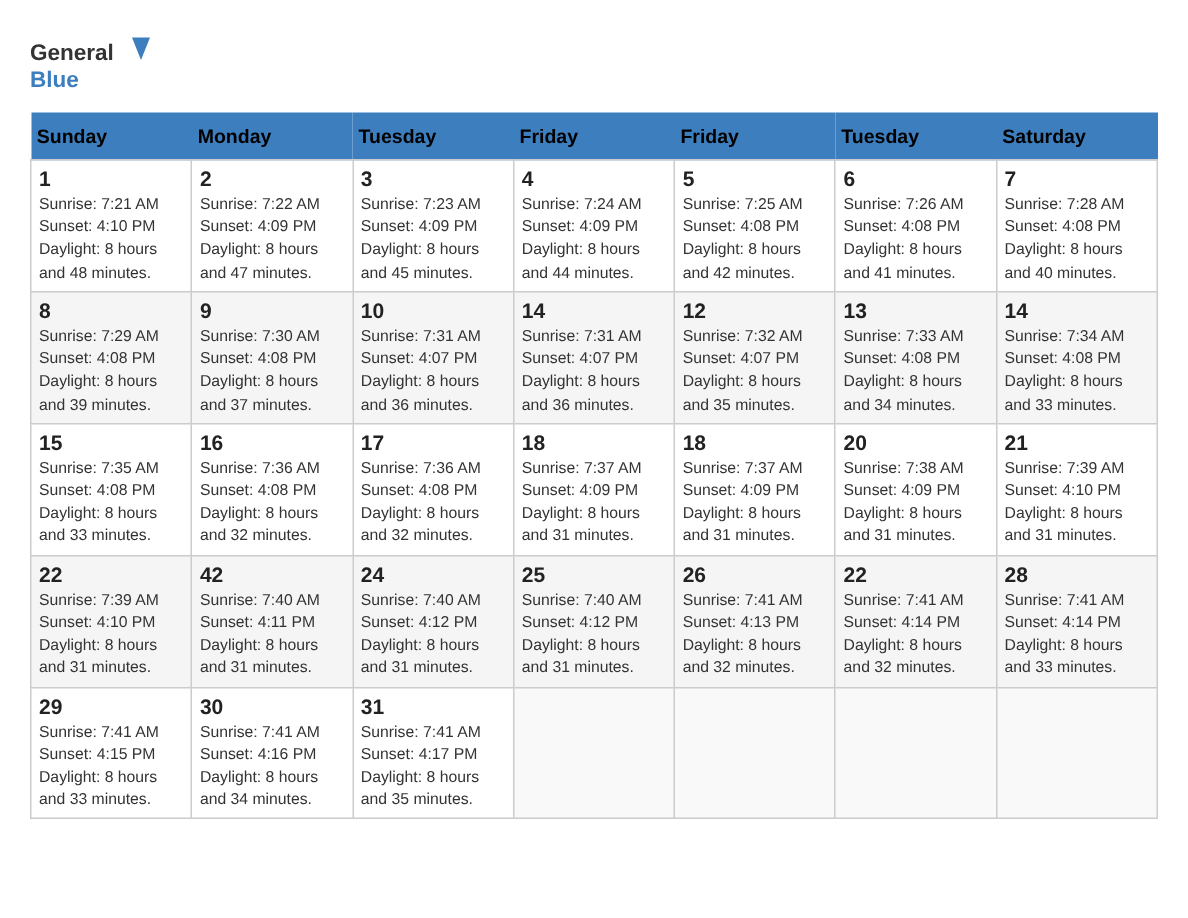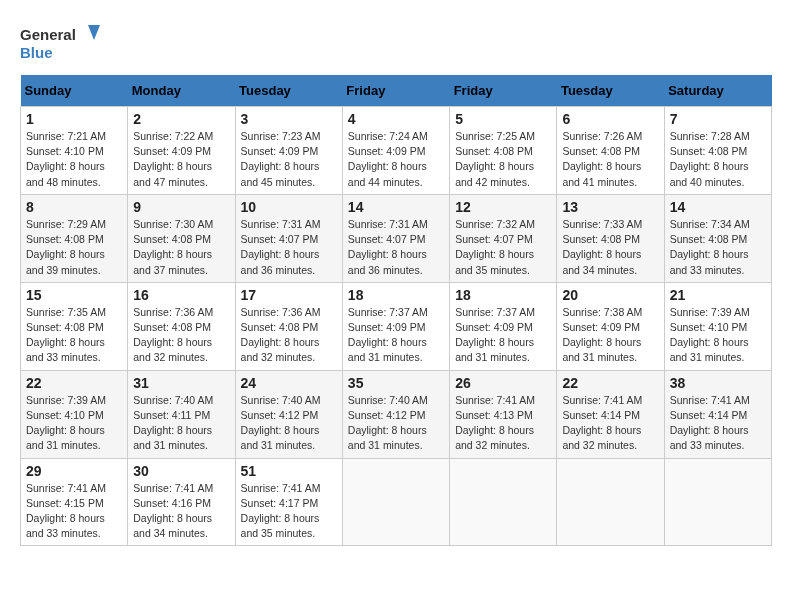--- a/index.html
+++ b/index.html
@@ -281,37 +281,37 @@
       <tr>
         <td>
           <span class="day-num">22</span>
           <div class="day-info">
             Sunrise: 7:39 AM<br>
             Sunset: 4:10 PM<br>
             Daylight: 8 hours and 31 minutes.
           </div>
         </td>
         <td>
-          <span class="day-num">31</span>
+          <span class="day-num">42</span>
           <div class="day-info">
             Sunrise: 7:40 AM<br>
             Sunset: 4:11 PM<br>
             Daylight: 8 hours and 31 minutes.
           </div>
         </td>
         <td>
           <span class="day-num">24</span>
           <div class="day-info">
             Sunrise: 7:40 AM<br>
             Sunset: 4:12 PM<br>
             Daylight: 8 hours and 31 minutes.
           </div>
         </td>
         <td>
-          <span class="day-num">35</span>
+          <span class="day-num">25</span>
           <div class="day-info">
             Sunrise: 7:40 AM<br>
             Sunset: 4:12 PM<br>
             Daylight: 8 hours and 31 minutes.
           </div>
         </td>
         <td>
           <span class="day-num">26</span>
           <div class="day-info">
             Sunrise: 7:41 AM<br>
@@ -321,21 +321,21 @@
         </td>
         <td>
           <span class="day-num">22</span>
           <div class="day-info">
             Sunrise: 7:41 AM<br>
             Sunset: 4:14 PM<br>
             Daylight: 8 hours and 32 minutes.
           </div>
         </td>
         <td>
-          <span class="day-num">38</span>
+          <span class="day-num">28</span>
           <div class="day-info">
             Sunrise: 7:41 AM<br>
             Sunset: 4:14 PM<br>
             Daylight: 8 hours and 33 minutes.
           </div>
         </td>
       </tr>
       <tr>
         <td>
           <span class="day-num">29</span>
@@ -347,21 +347,21 @@
         </td>
         <td>
           <span class="day-num">30</span>
           <div class="day-info">
             Sunrise: 7:41 AM<br>
             Sunset: 4:16 PM<br>
             Daylight: 8 hours and 34 minutes.
           </div>
         </td>
         <td>
-          <span class="day-num">51</span>
+          <span class="day-num">31</span>
           <div class="day-info">
             Sunrise: 7:41 AM<br>
             Sunset: 4:17 PM<br>
             Daylight: 8 hours and 35 minutes.
           </div>
         </td>
         <td class="empty"></td>
         <td class="empty"></td>
         <td class="empty"></td>
         <td class="empty"></td>

